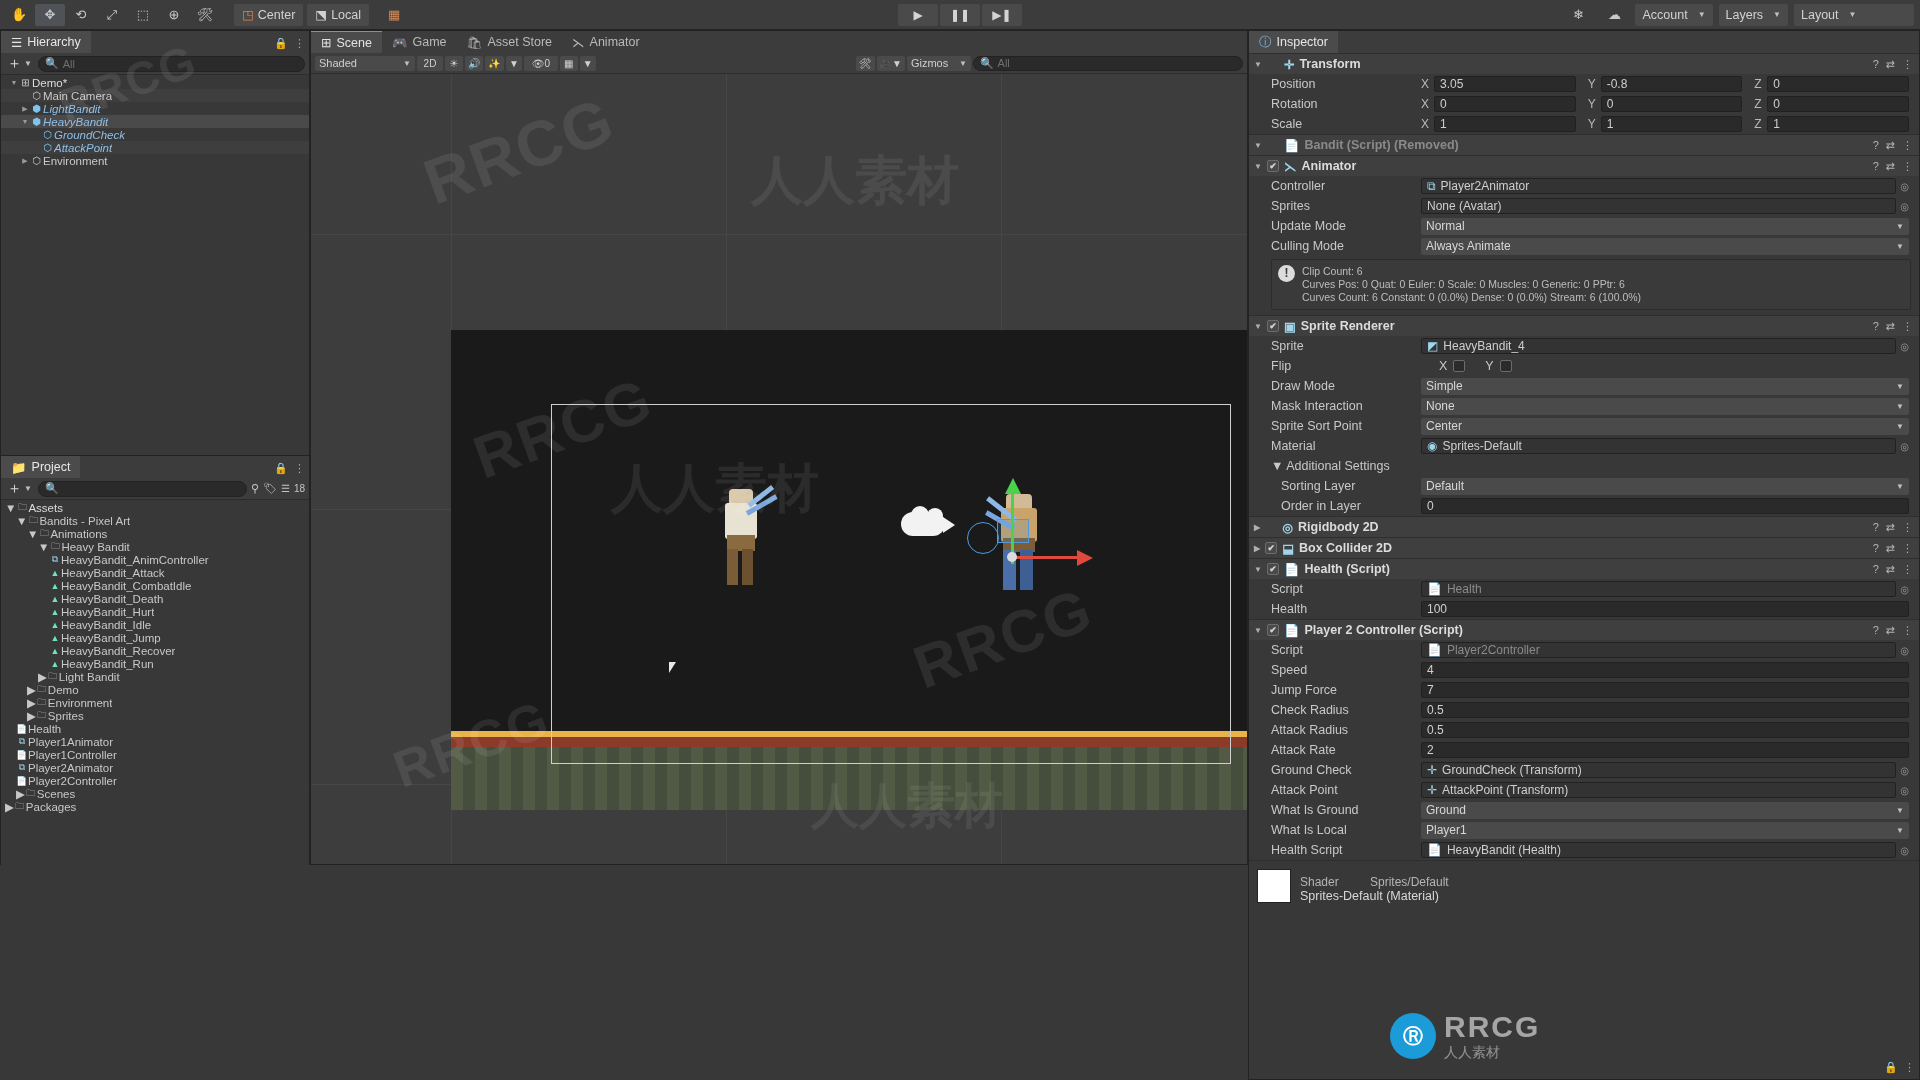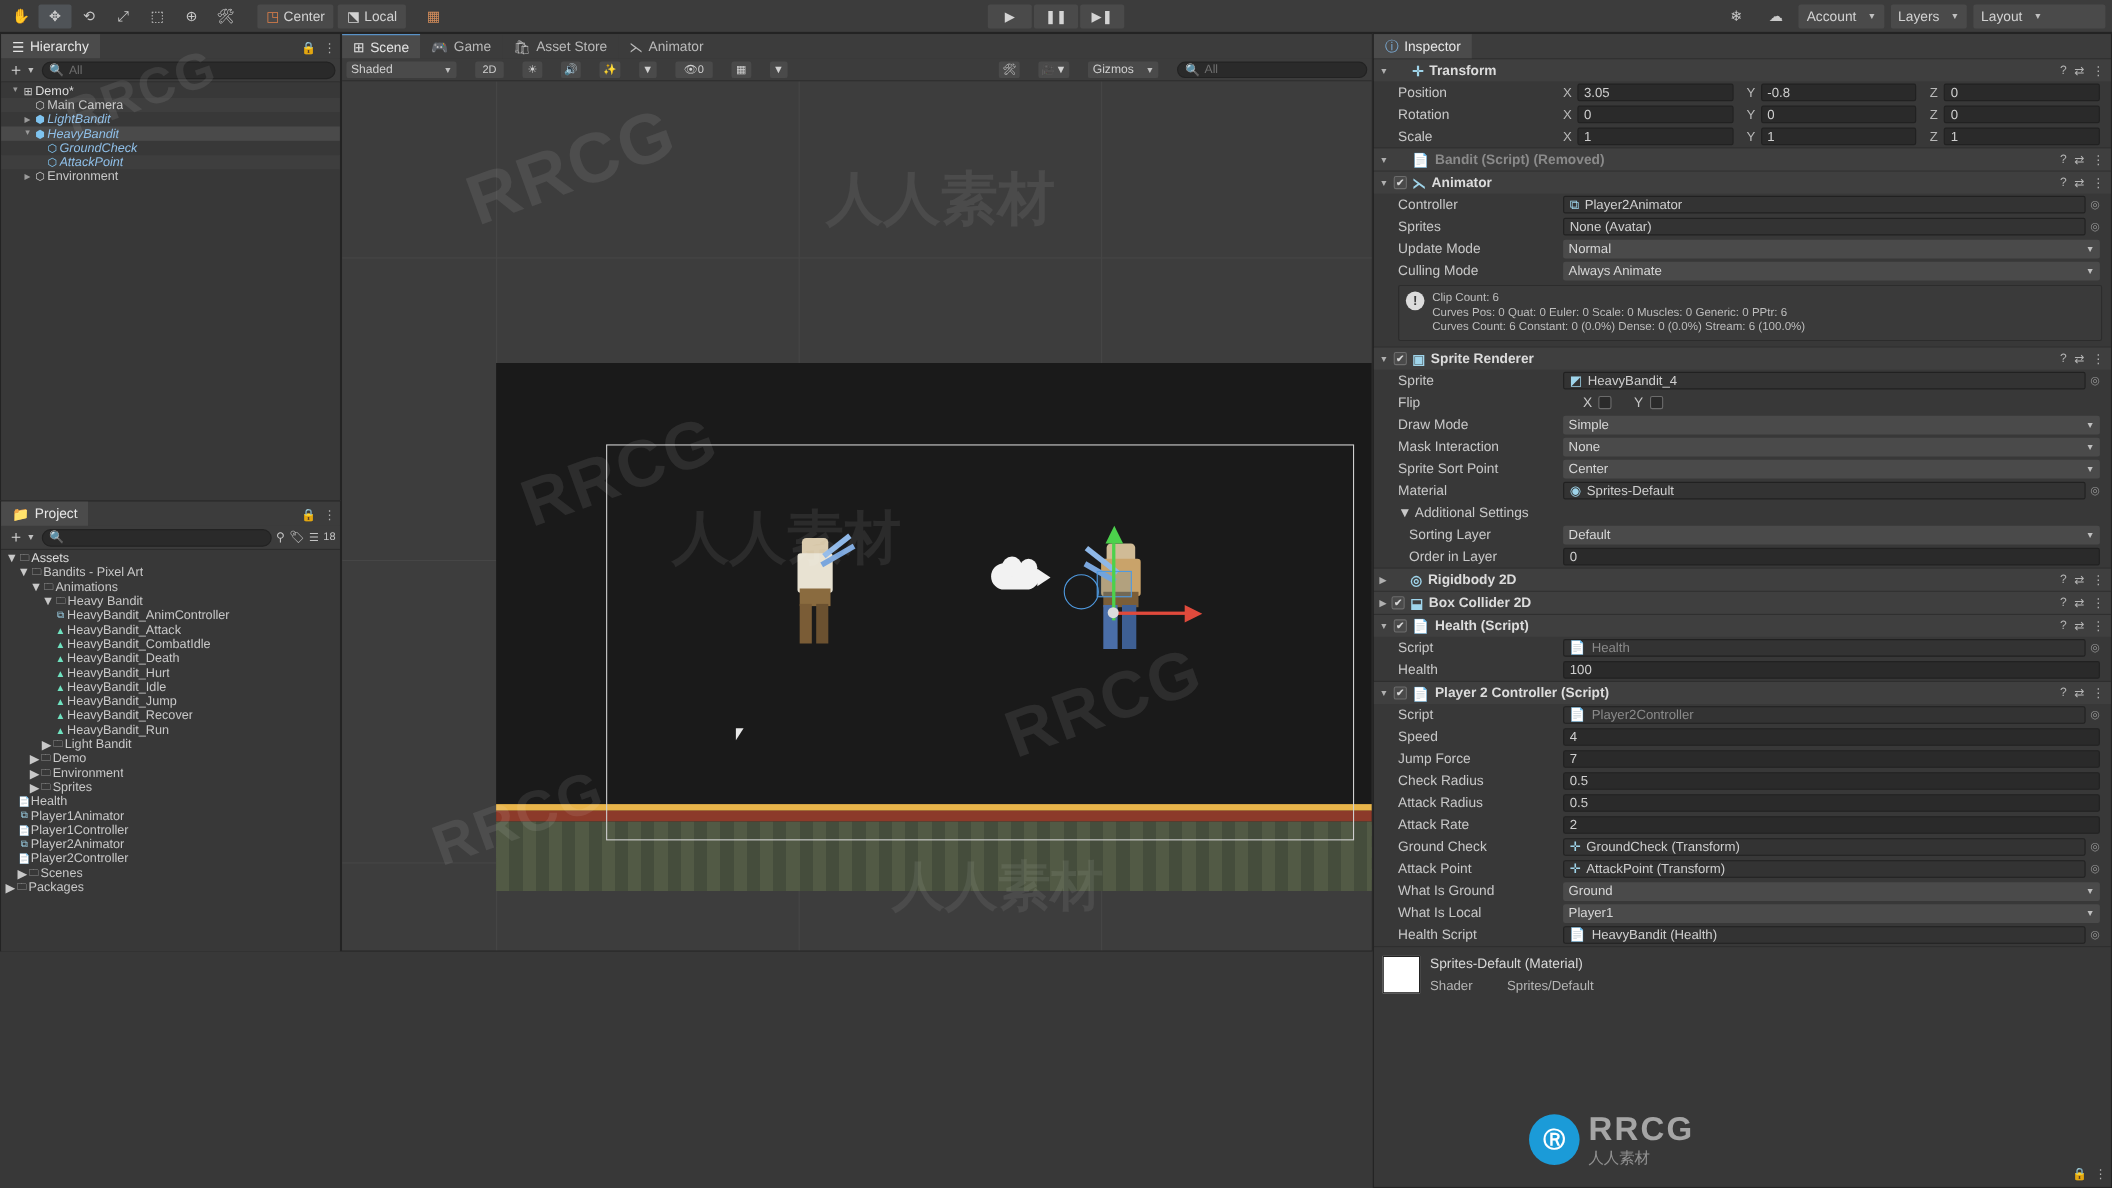--- a/index.html
+++ b/index.html
@@ -51,21 +51,21 @@
   .nm{ overflow:hidden; text-overflow:ellipsis; }
   .bold{ font-weight:normal; color:#dcdcdc; }
 
   
   #project{ left:0; top:455px; width:310px; height:410px; }
   .prow{ height:13px; display:flex; align-items:center; font-size:11.5px; color:#c8c8c8; white-space:nowrap; }
   .pjicon{ width:12px; flex:0 0 12px; text-align:center; font-size:9px; }
 
   
   #scene{ left:310px; top:30px; width:938px; height:835px; }
-  .scenetools{ height:21px; background:#3c3c3c; display:flex; align-items:center; gap:17px;
+  .scenetools{ height:21px; background:#3c3c3c; display:flex; align-items:center; gap:2px;
     padding:0 4px; border-bottom:1px solid #2c2c2c; font-size:11.5px; color:#c6c6c6; }
   .stdd{ height:15px; background:#4a4a4a; border-radius:2px; display:flex; align-items:center;
     justify-content:space-between; padding:0 4px; font-size:11px; color:#d0d0d0; }
   .sbtn{ height:15px; min-width:18px; background:#4a4a4a; border-radius:2px; display:flex;
     align-items:center; justify-content:center; padding:0 3px; font-size:10px; color:#d0d0d0;}
   .sceneview{ position:relative; height:790px; background:#3d3d3d; overflow:hidden; }
   .grid-v,.grid-h{ position:absolute; background:#464646; }
   .blackstage{ position:absolute; background:#1a1a1a; }
   .camrect{ position:absolute; border:1px solid #cfcfcf; }
 
@@ -858,25 +858,25 @@
               <span class="fld obj "><span style="margin-right:5px;color:#9fd4ea">📄</span>HeavyBandit (Health)</span>
               <span style="color:#9a9a9a;font-size:10px">◎</span>
             </div>
           </div>
         </div>
       </div>
 
     <div class="matpane">
       <div class="matthumb"></div>
       <div style="flex:1">
-        <div style="font-size:12.5px; color:#d8d8d8;">Sprites-Default (Material)</div>
         <div style="display:flex; gap:10px; margin-top:6px; font-size:12px; color:#b5b5b5;">
           <span style="width:60px;">Shader</span>
           <span>Sprites/Default</span>
         </div>
+        <div style="font-size:12.5px; color:#d8d8d8;">Sprites-Default (Material)</div>
       </div>
     </div>
 
   </div>
 
   <div class="rrcglogo">
     <div class="rrcgcircle">Ⓡ</div>
     <div>
       <div style="color:rgba(255,255,255,.55); font-size:30px; font-weight:bold; letter-spacing:2px;">RRCG</div>
       <div style="color:rgba(255,255,255,.45); font-size:14px;">人人素材</div>

